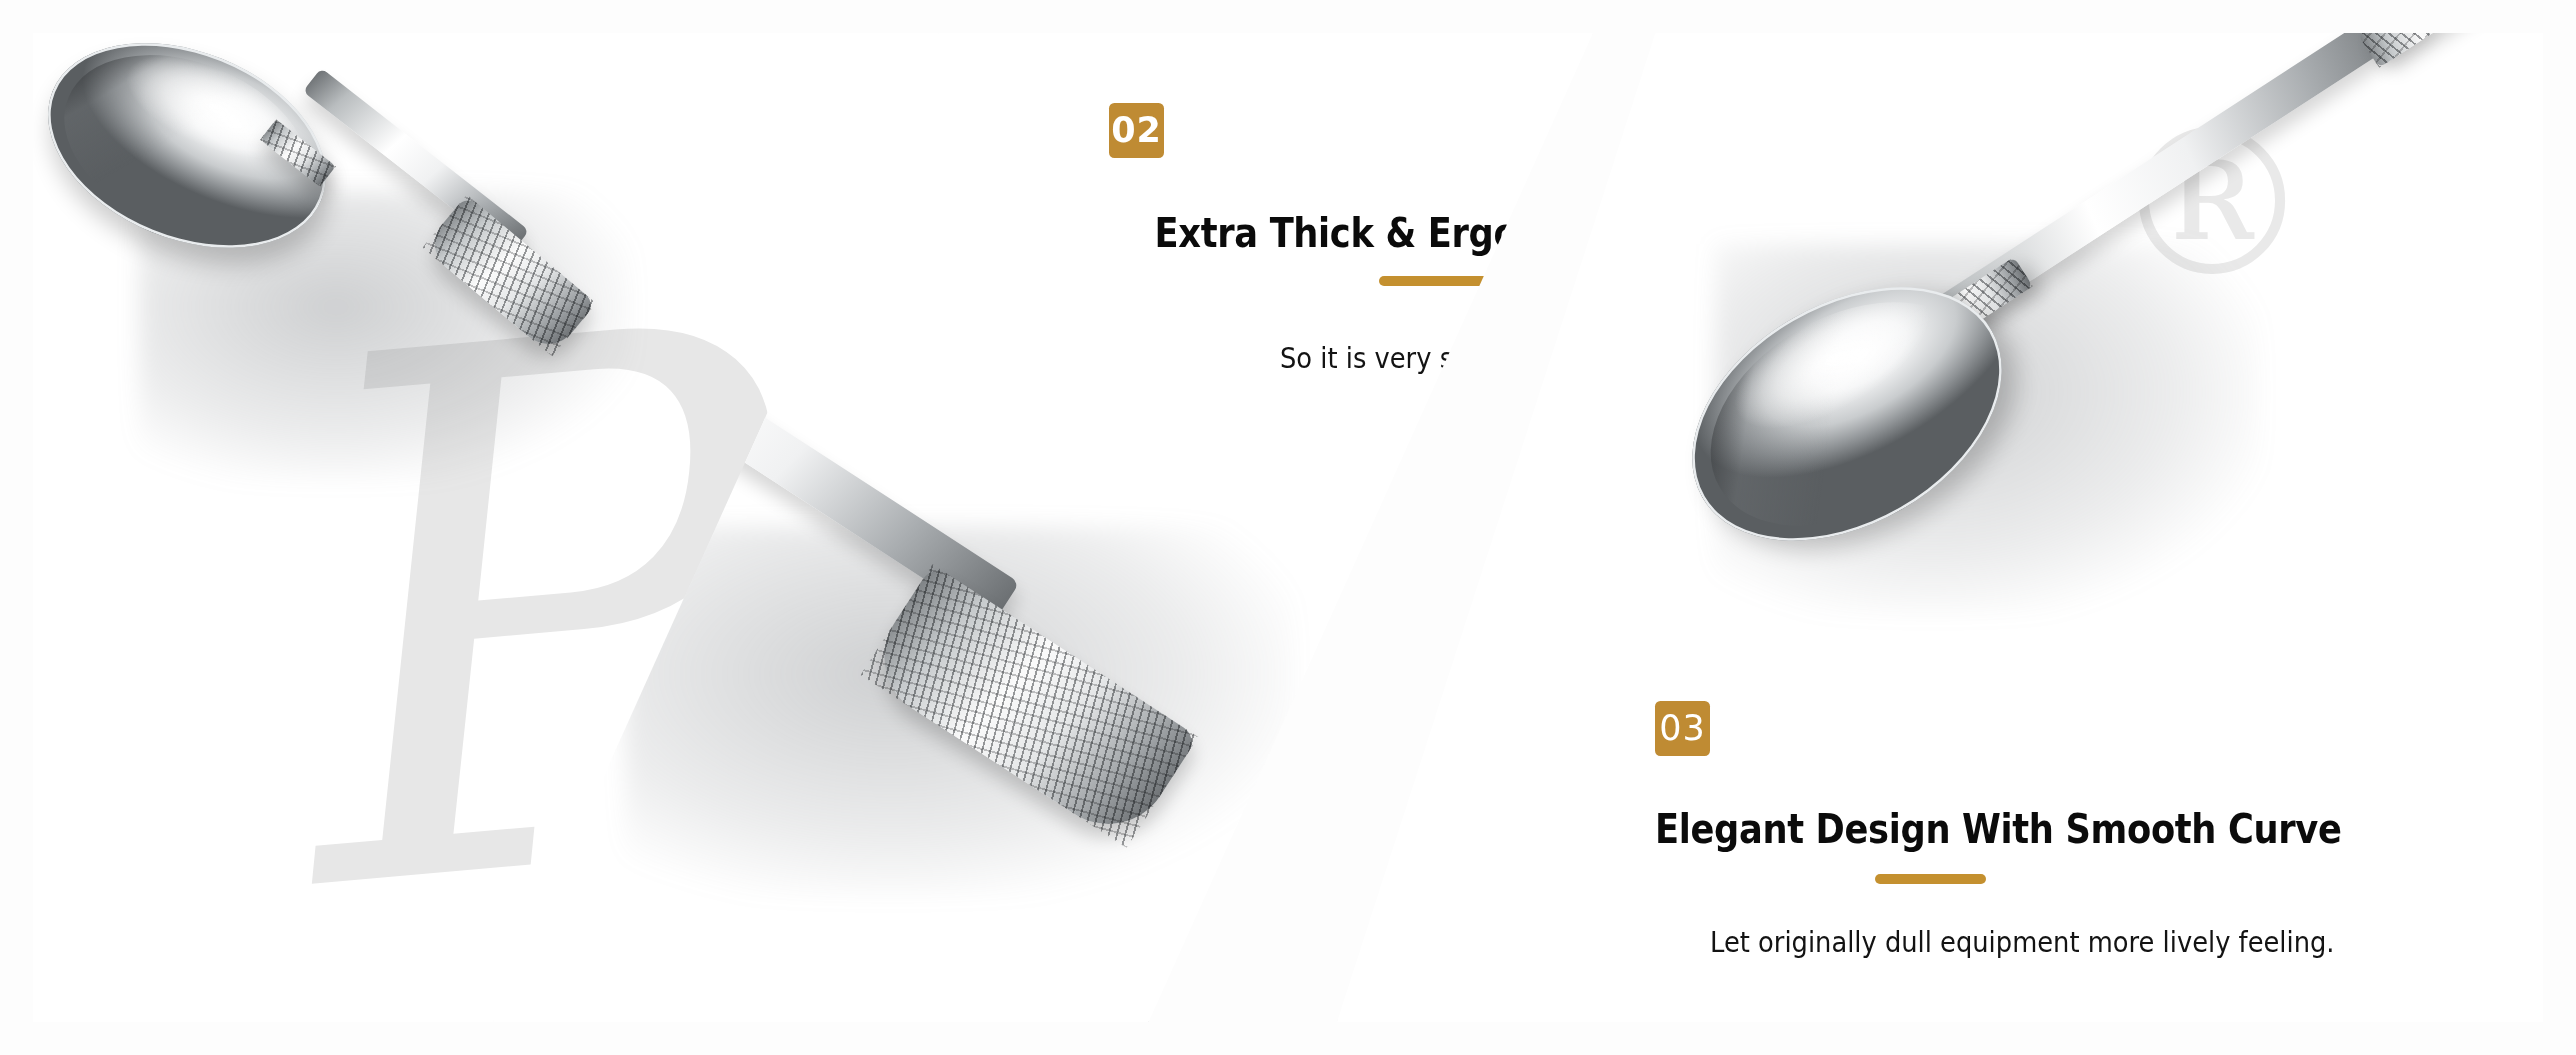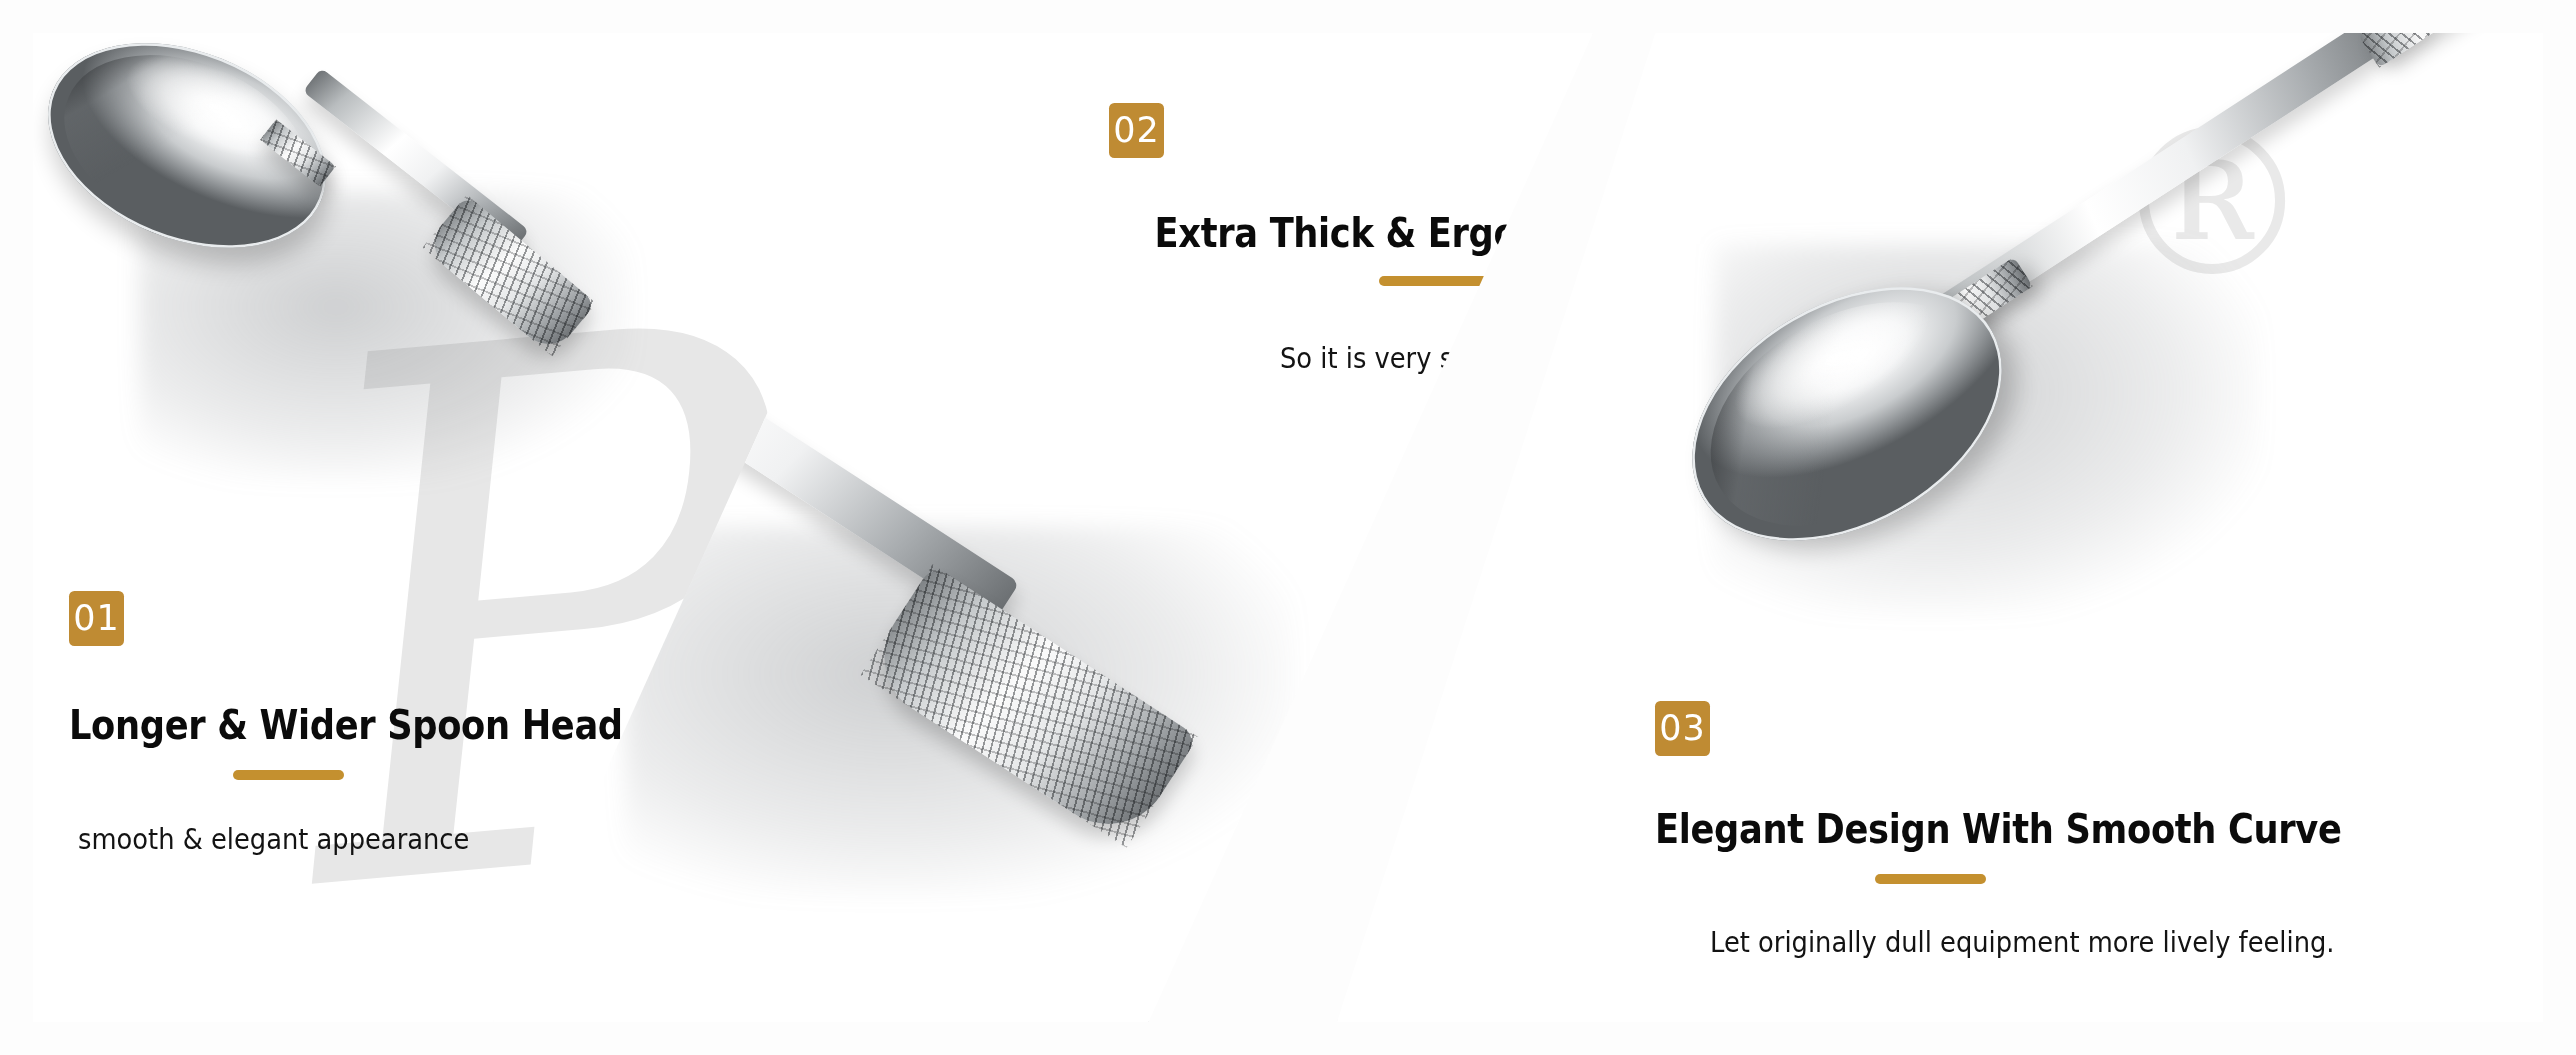--- a/index.html
+++ b/index.html
@@ -136,21 +136,21 @@
   }
 
   
   .b1{left:69px;top:591px;}
   .b1 .headline{margin-top:55px;}
   .b1 .rule{margin:21px 0 0 164px;}
   .b1 .sub{margin-top:40px;margin-left:8.8px;transform-origin:left center;}
 
   
   .b2{left:1131px;top:104px;text-align:center;width:651px;}
-  .b2 .badge{margin:0;}
+  .b2 .badge{margin:0;font-weight:bold;}
   .b2 .headline{margin-top:51px;text-align:center;}
   .b2 .rule{margin:19.4px auto 0 auto;}
   .b2 .sub{margin-top:53px;text-align:right;transform-origin:right center;}
 
   
   .b3{left:1658px;top:677px;}
   .b3 .headline{margin-top:49px;}
   .b3 .rule{margin:21px 0 0 220px;}
   .b3 .sub{margin-top:39px;margin-left:55px;transform-origin:left center;}
 </style>
@@ -168,26 +168,20 @@
       <div class="bowl" style="left:8.8px;top:19.4px;width:290px;height:187px;transform:rotate(22deg);"></div>
       <div class="stem" style="left:251px;top:113px;width:264px;height:30px;transform:rotate(38deg);border-radius:7px;"></div>
       <div class="tip" style="left:392px;top:208px;width:169px;height:69px;transform:rotate(40deg);border-radius:14px 14px 30px 30px;">
         <div class="tex"></div>
       </div>
       <div class="tip" style="left:227px;top:107px;width:76px;height:26px;transform:rotate(38deg);border-radius:5.3px;">
         <div class="tex"></div>
       </div>
     </div>
 
-    <div class="block b1" style="left:36px;top:558px;">
-      <div class="badge">01</div>
-      <div class="headline">Longer &amp; Wider Spoon Head</div>
-      <div class="rule"></div>
-      <div class="sub">smooth &amp; elegant appearance</div>
-    </div>
 
   </div>
 
   <div class="panel panel-2">
 
     <div class="spoon">
       <div class="shade" style="left:132px;top:493px;width:669px;height:370px;"></div>
       <div class="stem" style="left:-53px;top:378px;width:616px;height:49px;transform:rotate(33deg);border-radius:8.8px;"></div>
       <div class="tip" style="left:378px;top:607px;width:317px;height:132px;transform:rotate(33deg);border-radius:17.6px 17.6px 62px 62px;">
         <div class="tex"></div>

